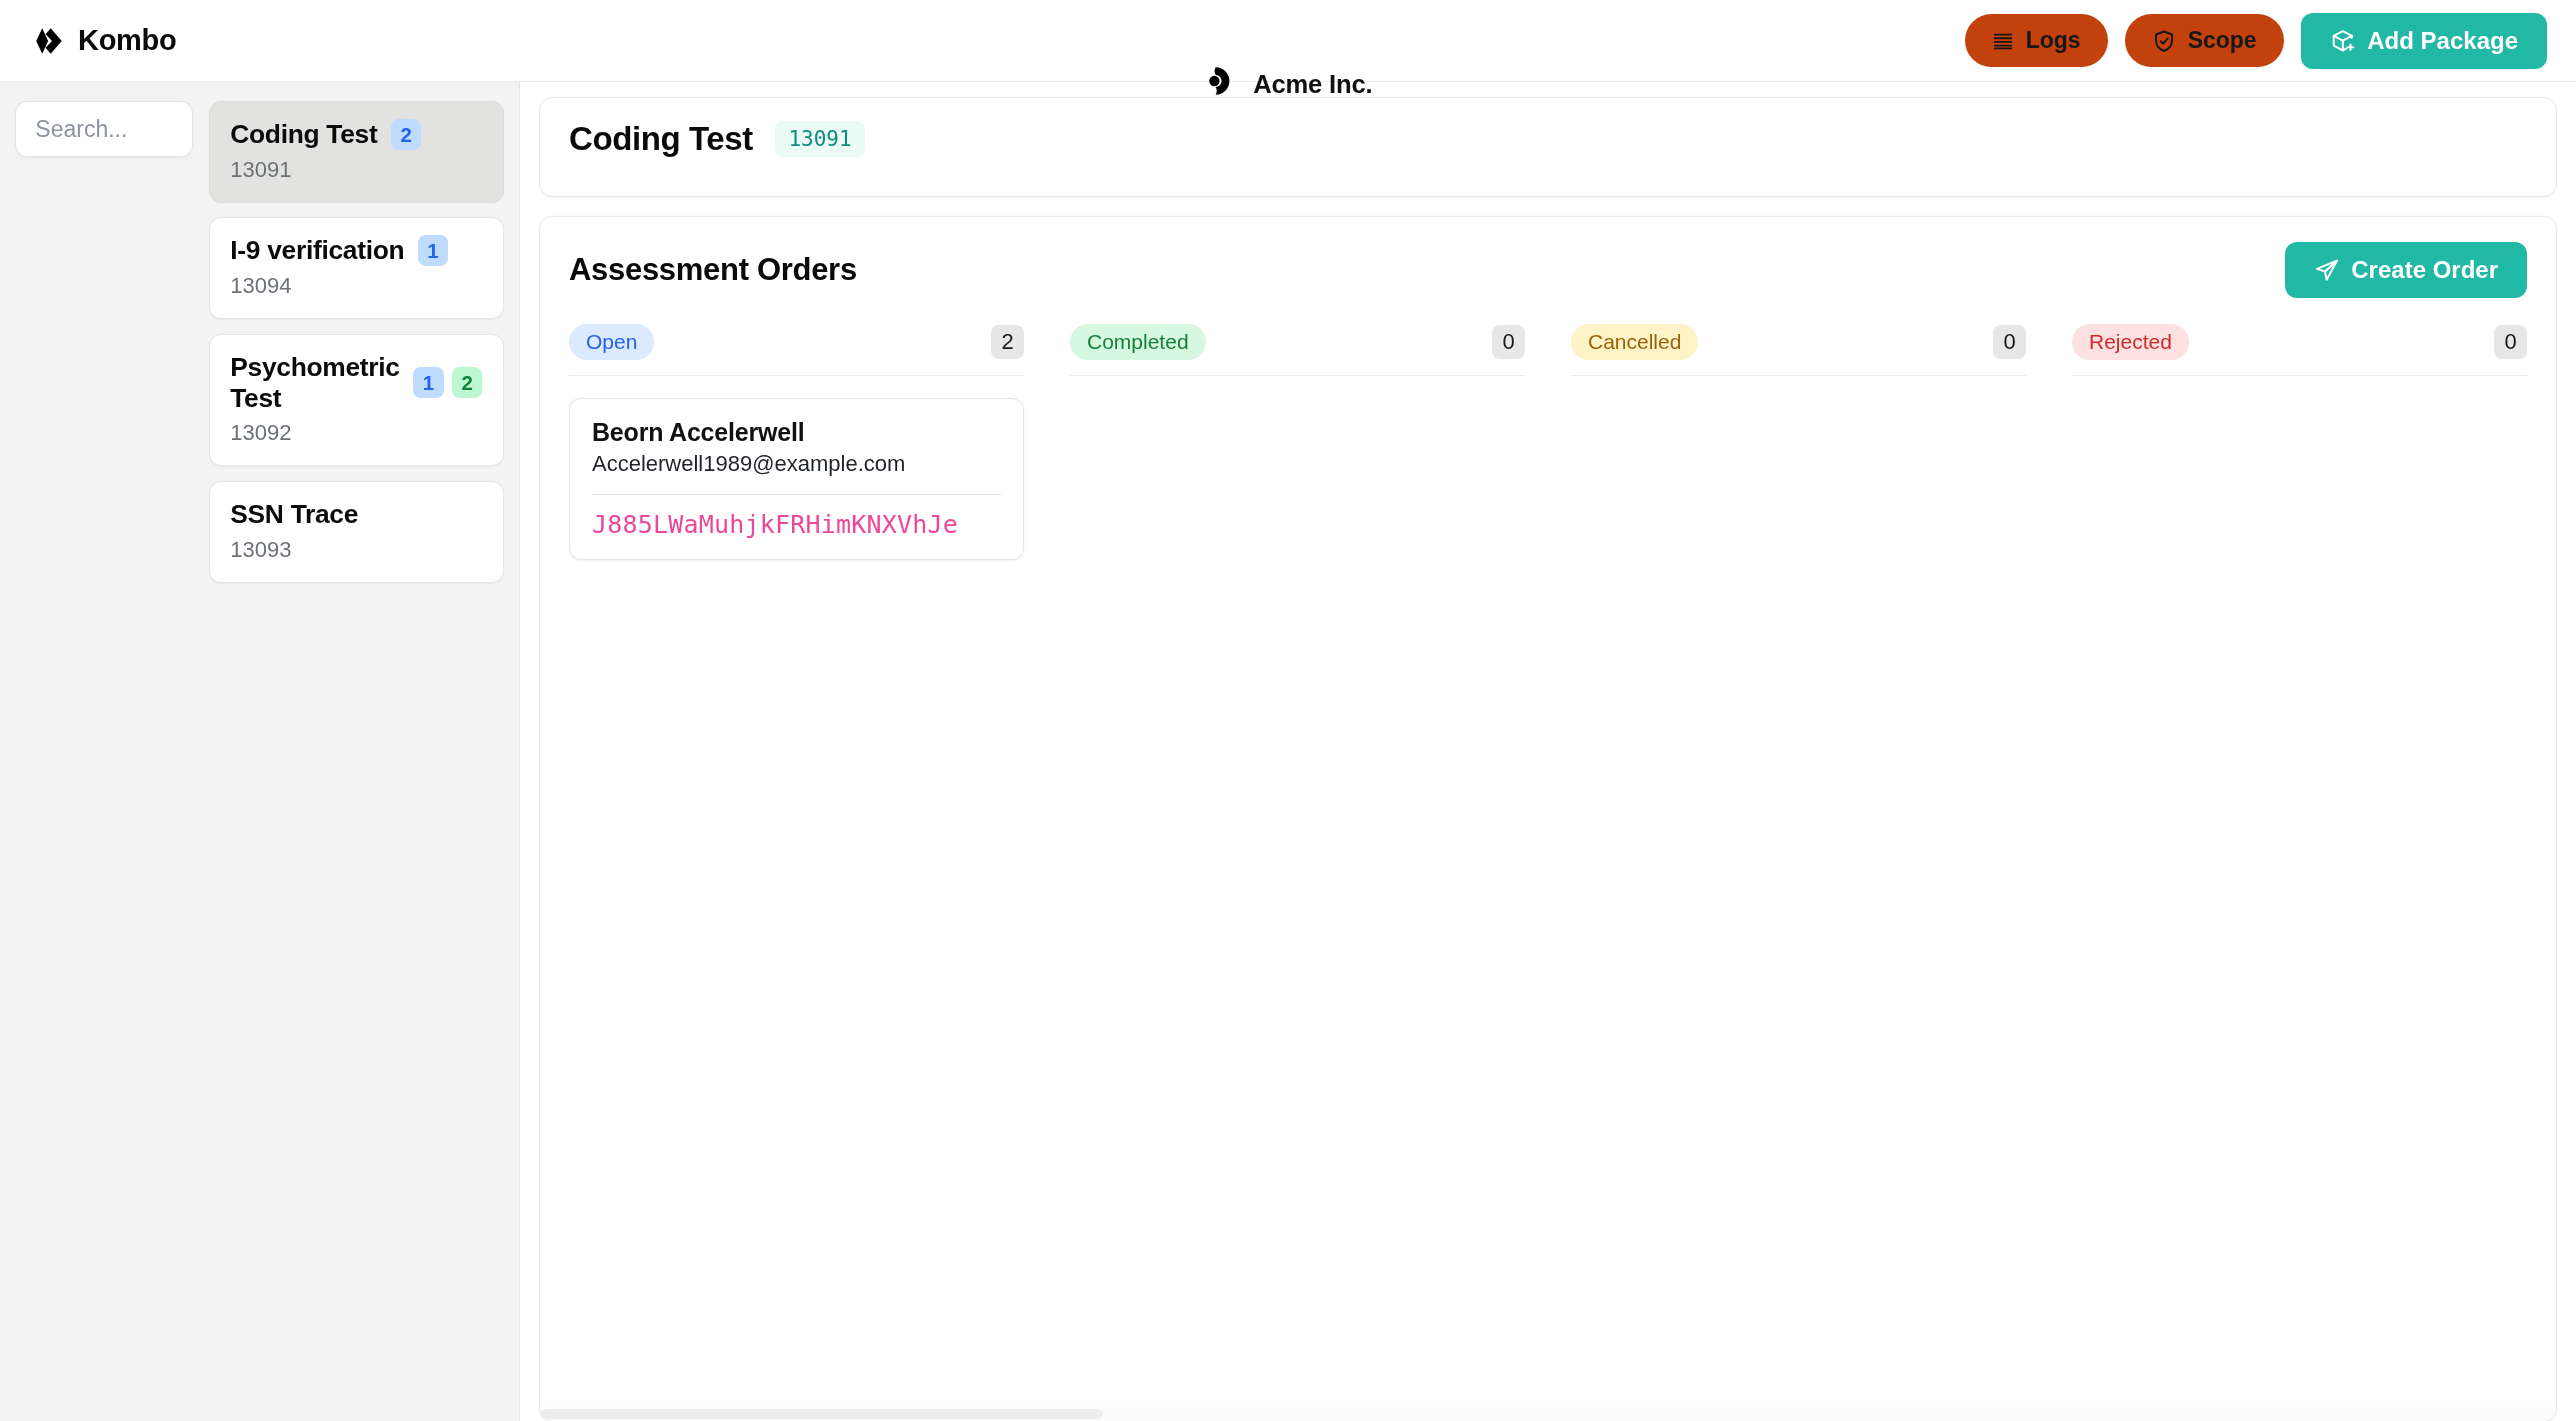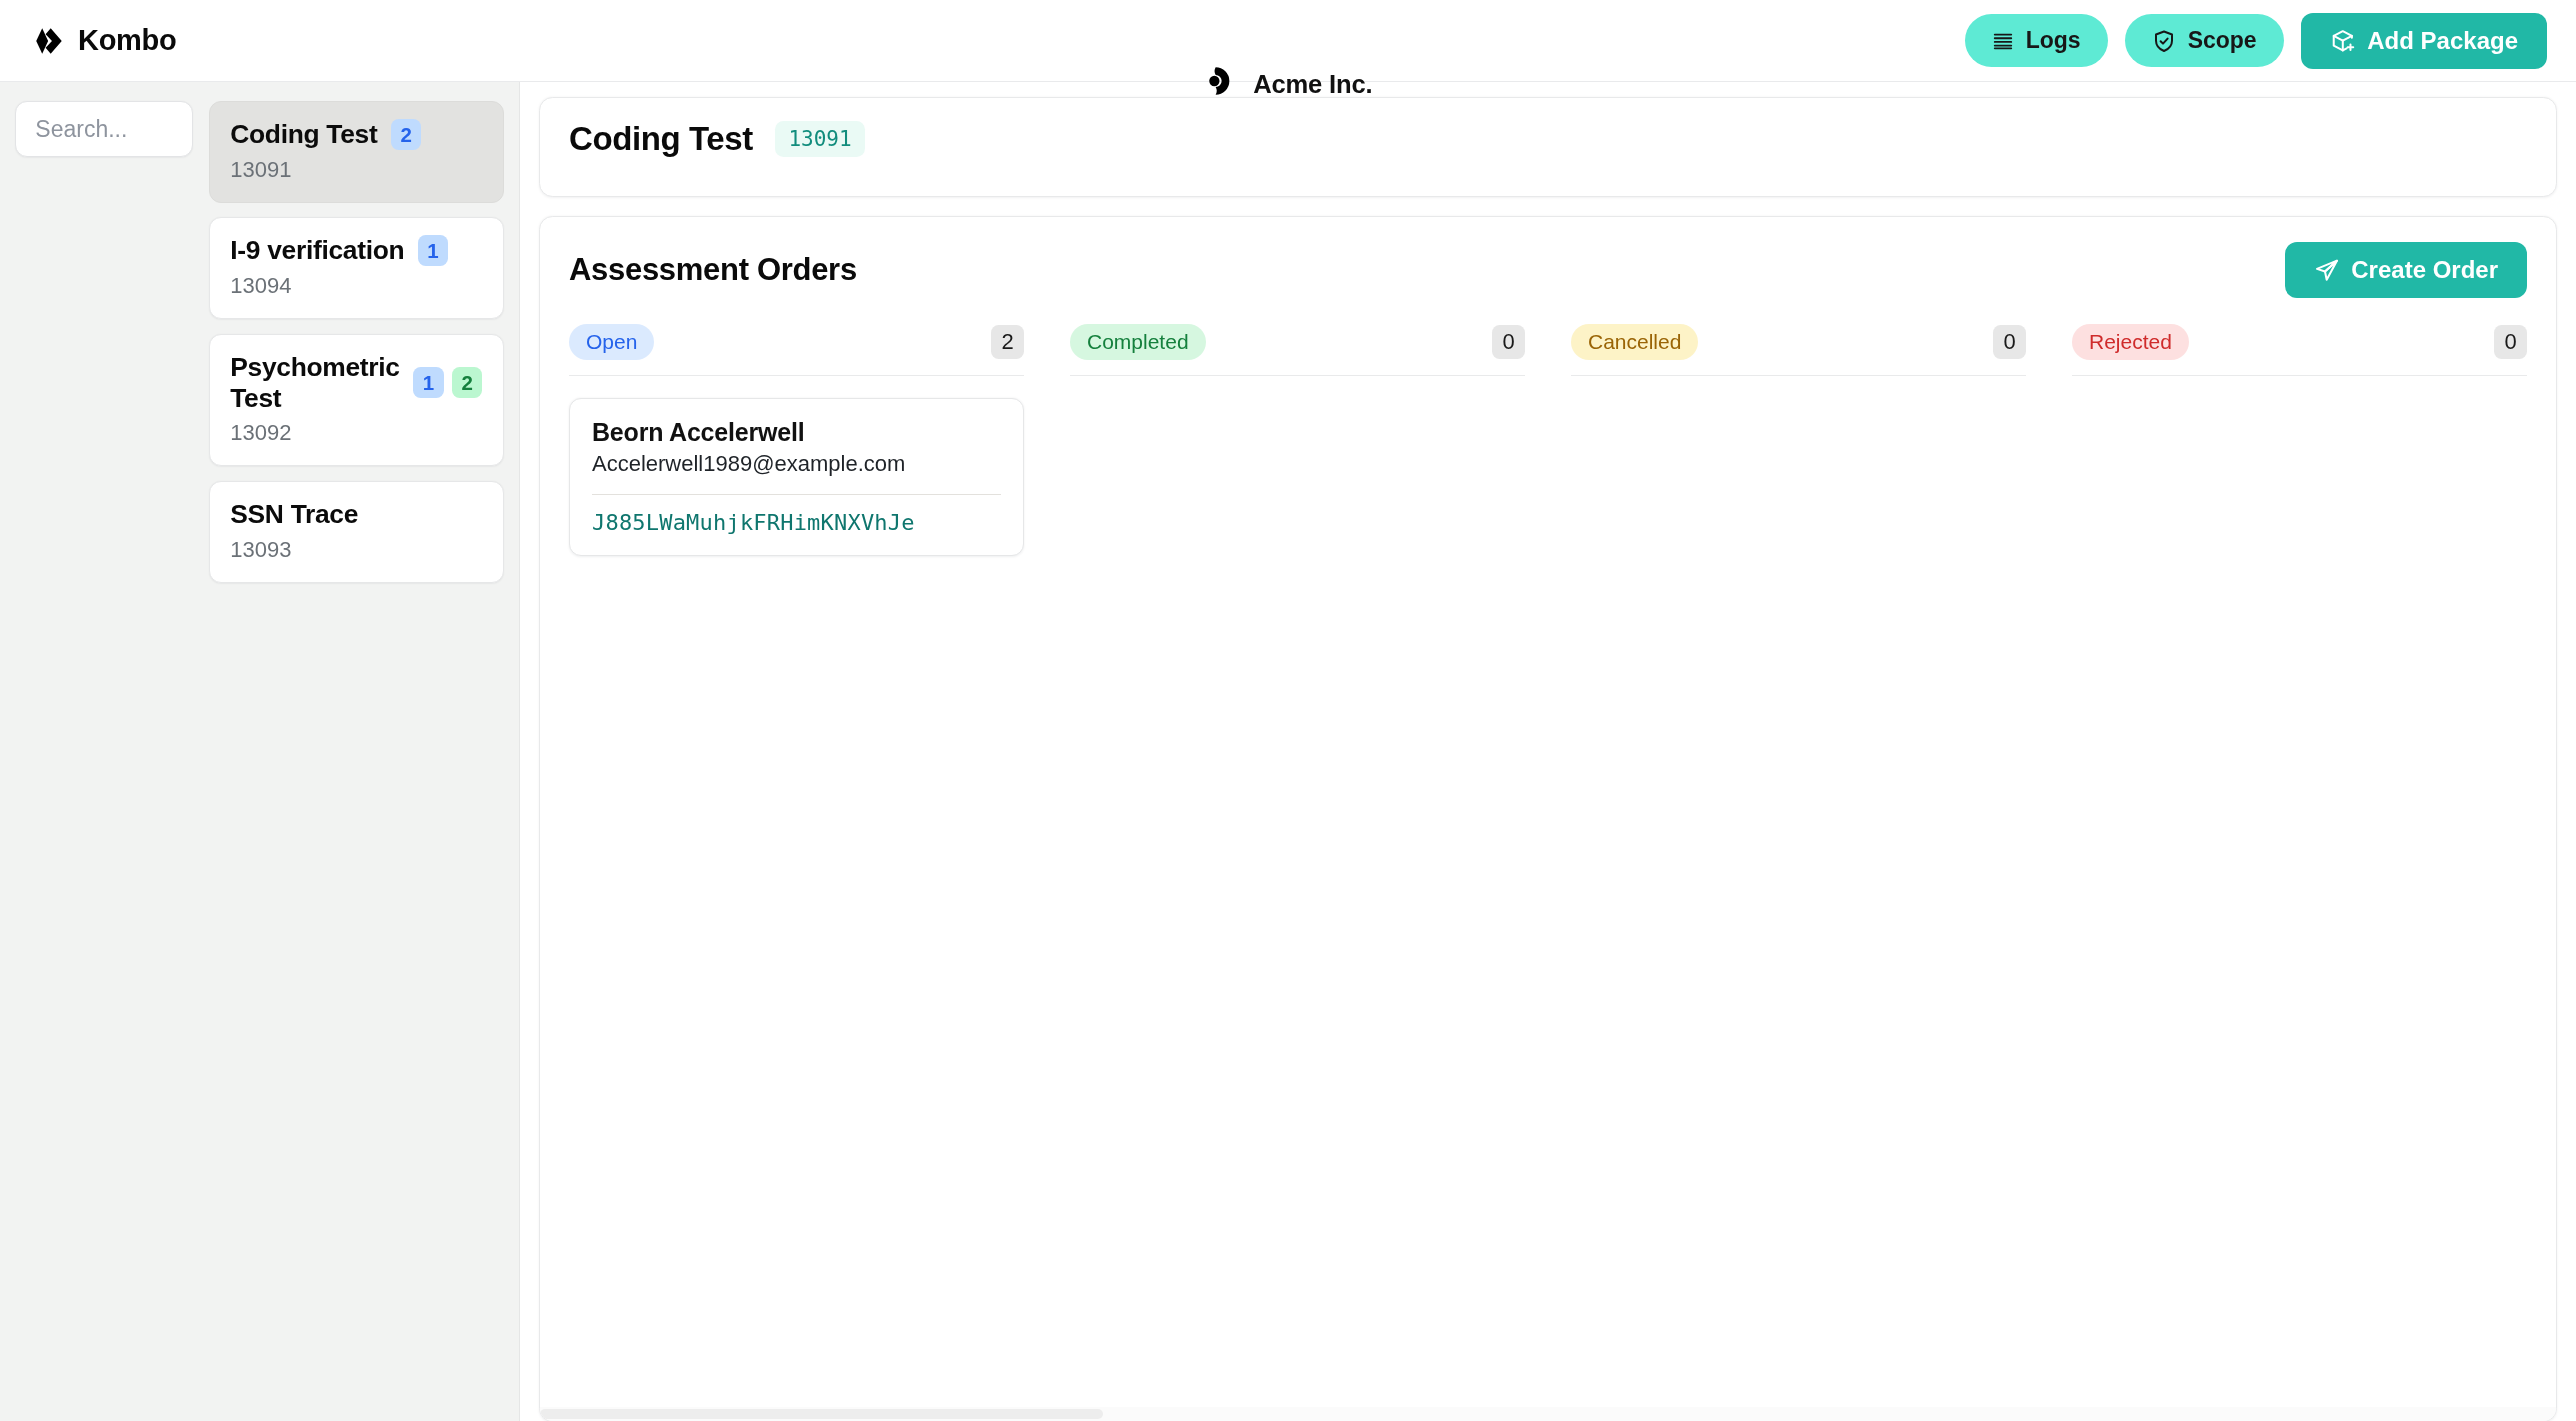--- a/index.html
+++ b/index.html
@@ -79,21 +79,21 @@
     display: inline-flex;
     align-items: center;
     gap: 12px;
     border: none;
     cursor: pointer;
     font-family: inherit;
     white-space: nowrap;
   }
 
   .btn-ghost {
-    background: #5eead4;
+    background: #c2410c;
     border-radius: 852px;
     height: 53px;
     padding: 0 27px;
     font-size: 23px;
     font-weight: 600;
     color: #171717;
   }
 
   .btn-primary {
     background: #21b8a6;
@@ -347,22 +347,22 @@
     color: #1f2328;
     font-weight: 400;
   }
   .order-sep {
     height: 0.9px;
     background: #e3e1dd;
     margin: 17px 0 15.3px 0;
   }
   .order-id {
     font-family: "DejaVu Sans Mono", monospace;
-    font-size: 22px;
-    color: #0f766e;
+    font-size: 25px;
+    color: #ec4899;
     letter-spacing: 0.2px;
   }
 
   .hscroll {
     position: absolute;
     left: 0;
     right: 0;
     bottom: 0;
     height: 13.6px;
     background: #fbfbfb;

